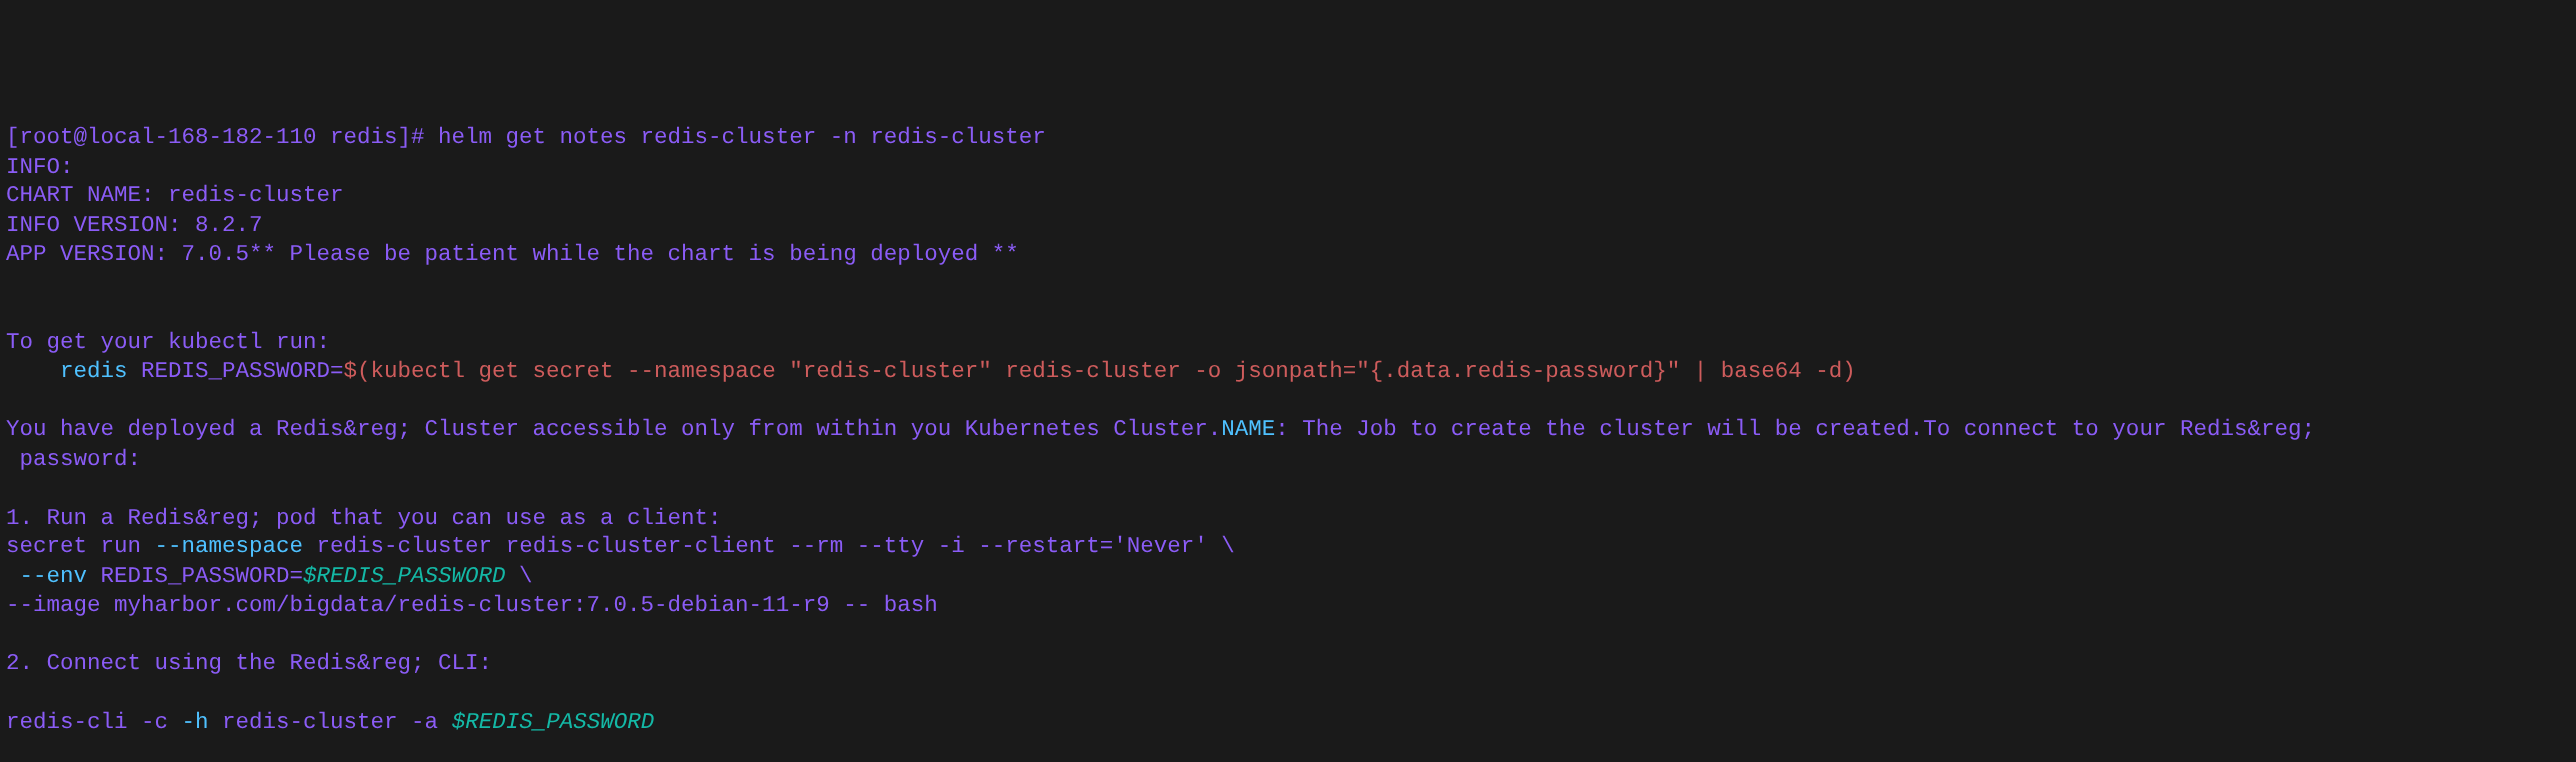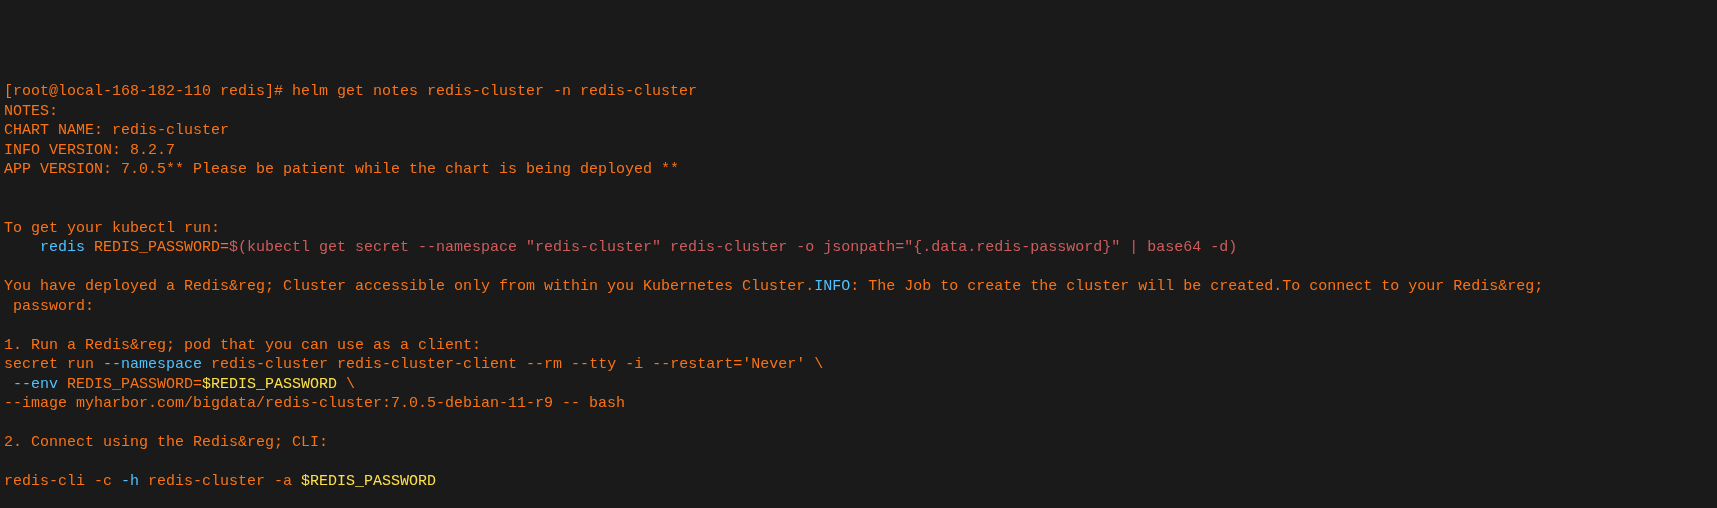--- a/index.html
+++ b/index.html
@@ -13,41 +13,41 @@
       font-family: 'Consolas', 'Monaco', 'Courier New', monospace;
       font-size: 15px;
       line-height: 1.3;
       padding: 4px;
       white-space: pre;
       overflow-x: auto;
     }
     .terminal {
       width: 1717px;
     }
-    .white { color: #f97316; margin-top: 20px; }
+    .white { color: #8b5cf6; margin-top: 20px; }
     .cyan { color: #4fc1ff; }
     .red { color: #ce5c5c; text-align: center; }
-    .yellow { color: #fde047; }
+    .yellow { color: #14b8a6; font-style: italic; }
   </style>
 </head>
 <body>
 
 
 
 <div class="terminal"><span class="white">[root@local-168-182-110 redis]# </span><span class="white">helm get notes redis-cluster -n redis-cluster</span>
-<span class="white">NOTES:</span>
+<span class="white">INFO:</span>
 <span class="white">CHART NAME: redis-cluster</span>
 <span class="white">INFO VERSION: 8.2.7</span>
 <span class="white">APP VERSION: 7.0.5** Please be patient while the chart is being deployed **</span>
 
 
 <span class="white">To get your kubectl run:</span>
 <span class="cyan">    redis</span><span class="white"> REDIS_PASSWORD=</span><span class="red">$(kubectl get secret --namespace "redis-cluster" redis-cluster -o jsonpath="{.data.redis-password}" | base64 -d)</span>
 
-<span class="white">You have deployed a Redis&amp;reg; Cluster accessible only from within you Kubernetes Cluster.</span><span class="cyan">INFO</span><span class="white">: The Job to create the cluster will be created.To connect to your Redis&amp;reg;</span>
+<span class="white">You have deployed a Redis&amp;reg; Cluster accessible only from within you Kubernetes Cluster.</span><span class="cyan">NAME</span><span class="white">: The Job to create the cluster will be created.To connect to your Redis&amp;reg;</span>
 <span class="white"> password:</span>
 
 <span class="white">1. Run a Redis&amp;reg; pod that you can use as a client:</span>
 <span class="white">secret run </span><span class="cyan">--namespace</span><span class="white"> redis-cluster redis-cluster-client --rm --tty -i --restart='Never' \</span>
 <span class="cyan"> --env</span><span class="white"> REDIS_PASSWORD=</span><span class="yellow">$REDIS_PASSWORD</span><span class="white"> \</span>
 <span class="white">--image myharbor.com/bigdata/redis-cluster:7.0.5-debian-11-r9 -- bash</span>
 
 <span class="white">2. Connect using the Redis&amp;reg; CLI:</span>
 
 <span class="white">redis-cli -c </span><span class="cyan">-h</span><span class="white"> redis-cluster </span><span class="white">-a </span><span class="yellow">$REDIS_PASSWORD</span>

